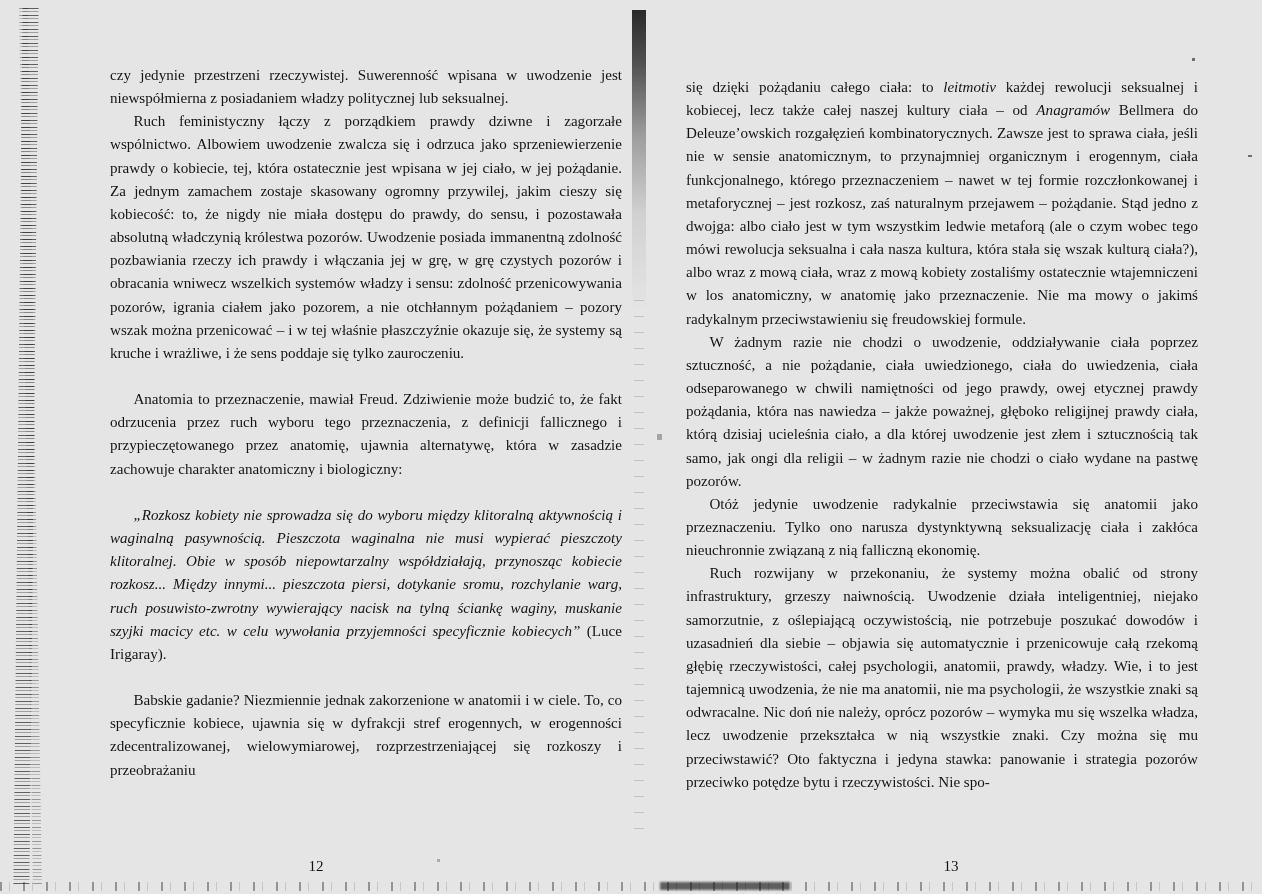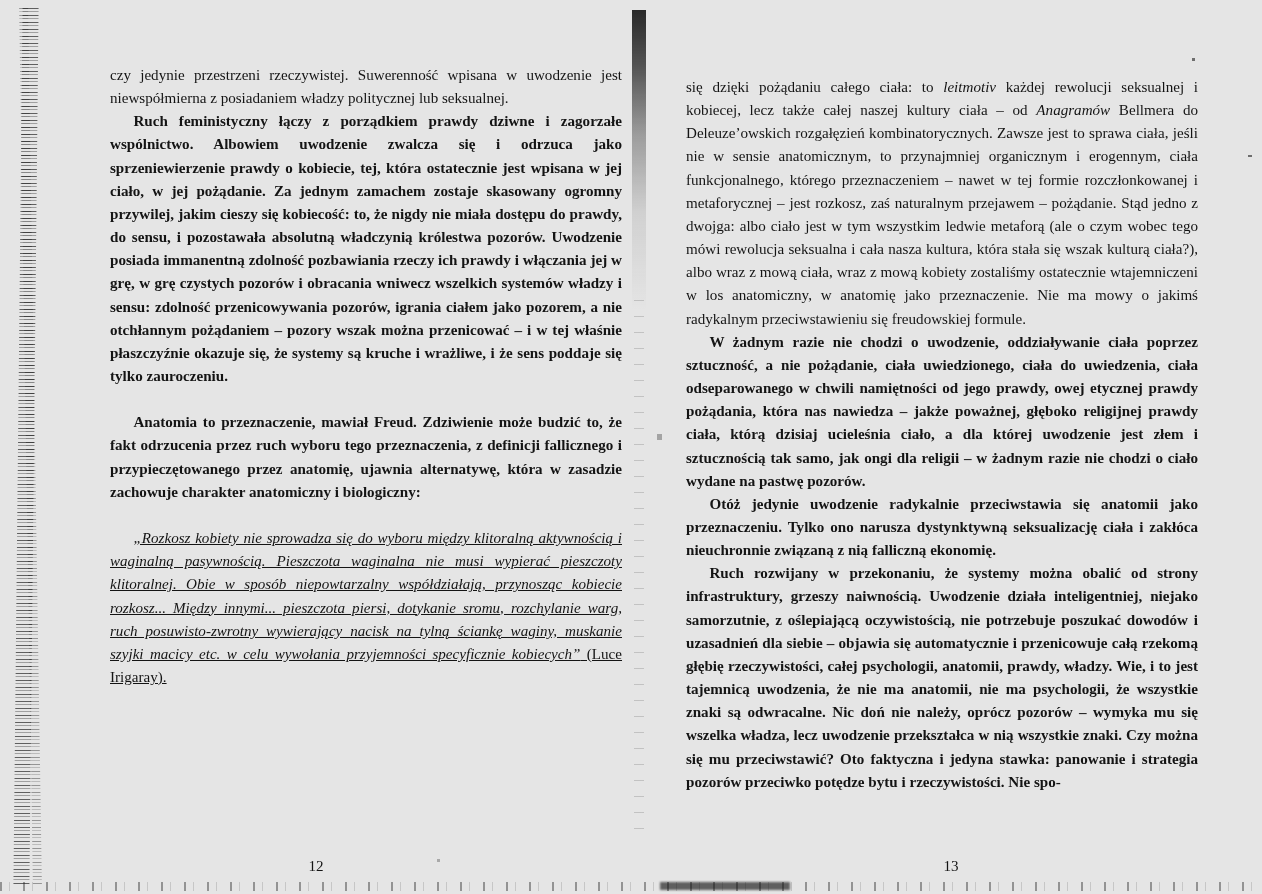--- a/index.html
+++ b/index.html
@@ -140,25 +140,24 @@
     hyphens: none;
     color: #141414;
   }
   .page-left  .textblock { left: 110px; }
   .page-right .textblock { left: 50px; margin-top: 12px; }
 
   .textblock p {
     margin: 0;
     text-indent: 0;
   }
-  .textblock p.ind { text-indent: 1.55em; font-weight: bold; }
+  .textblock p.ind { text-indent: 1.55em; }
   .textblock p.quote {
     font-style: italic;
     text-indent: 1.55em;
-    text-decoration: underline;
   }
   .textblock p.quote .rom { font-style: normal; }
   .textblock .gap { display: block; height: 23.15px; }
   .textblock i { font-style: italic; }
 
   .folio {
     position: absolute;
     top: 858px;
     width: 100%;
     text-align: center;
@@ -194,20 +193,21 @@
       <span class="gap"></span>
 
       <p class="ind">Anatomia to przeznaczenie, mawiał Freud. Zdziwienie może budzić to, że fakt odrzucenia przez ruch wyboru tego przeznaczenia, z definicji fallicznego i przypieczętowanego przez anatomię, ujawnia alternatywę, która w zasadzie zachowuje charakter anatomiczny i biologiczny:</p>
 
       <span class="gap"></span>
 
       <p class="quote"><span>„Rozkosz kobiety nie sprowadza się do wyboru między klitoralną aktywnością i waginalną pasywnością. Pieszczota waginalna nie musi wypierać pieszczoty klitoralnej. Obie w sposób niepowtarzalny współdziałają, przynosząc kobiecie rozkosz... Między innymi... pieszczota piersi, dotykanie sromu, rozchylanie warg, ruch posuwisto-zwrotny wywierający nacisk na tylną ściankę waginy, muskanie szyjki macicy etc. w celu wywołania przyjemności specyficznie kobiecych”</span><span class="rom"> (Luce Irigaray).</span></p>
 
       <span class="gap"></span>
 
+      <p class="ind">Babskie gadanie? Niezmiennie jednak zakorzenione w anatomii i w ciele. To, co specyficznie kobiece, ujawnia się w dyfrakcji stref erogennych, w erogenności zdecentralizowanej, wielowymiarowej, rozprzestrzeniającej się rozkoszy i przeobrażaniu</p>
 
     </div>
     <div class="folio">12</div>
   </div>
 
   <div class="page page-right">
     <div class="textblock">
 
       <p><span>się dzięki pożądaniu całego ciała: to </span><i>leitmotiv</i><span> każdej rewolucji seksualnej i kobiecej, lecz także całej naszej kultury ciała – od </span><i>Anagramów</i><span> Bellmera do Deleuze’owskich rozgałęzień kombinatorycznych. Zawsze jest to sprawa ciała, jeśli nie w sensie anatomicznym, to przynajmniej organicznym i erogennym, ciała funkcjonalnego, którego przeznaczeniem – nawet w tej formie rozczłonkowanej i metaforycznej – jest rozkosz, zaś naturalnym przejawem – pożądanie. Stąd jedno z dwojga: albo ciało jest w tym wszystkim ledwie metaforą (ale o czym wobec tego mówi rewolucja seksualna i cała nasza kultura, która stała się wszak kulturą ciała?), albo wraz z mową ciała, wraz z mową kobiety zostaliśmy ostatecznie wtajemniczeni w los anatomiczny, w anatomię jako przeznaczenie. Nie ma mowy o jakimś radykalnym przeciwstawieniu się freudowskiej formule.</span></p>
 

